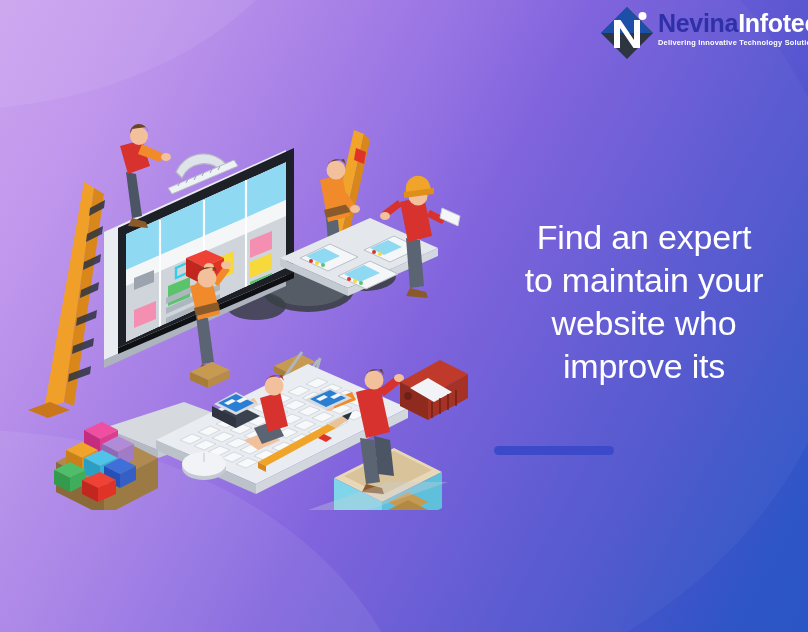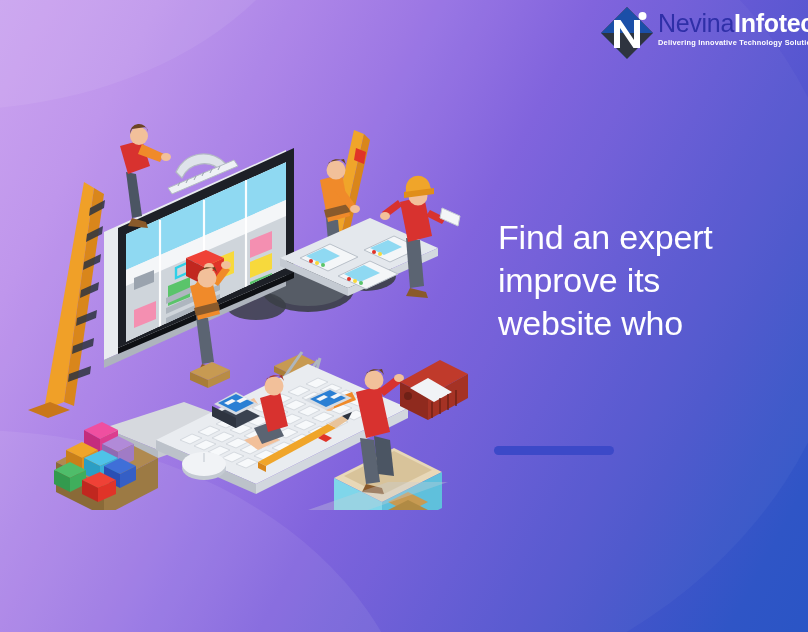--- a/index.html
+++ b/index.html
@@ -36,30 +36,30 @@
   #arc-soft   { width:1100px; height:900px; left:-250px; top:-180px;
                 background:rgba(255,255,255,0.035); }
 
   
   #logo { position:absolute; left:598px; top:2px; width:206px; height:62px; }
   #logo-mark { position:absolute; left:0px; top:2px; width:58px; height:58px; }
   #logo-text-wrap { position:absolute; left:60px; top:8px; width:146px; }
   #logo-title {
     font-size:25px; line-height:27px; letter-spacing:-0.3px; white-space:nowrap;
   }
-  #logo-title .w1 { color:#2f2fa8; font-weight:400; }
+  #logo-title .w1 { color:#2f2fa8; font-weight:700; }
   #logo-title .w2 { color:#ffffff; font-weight:700; }
   #logo-tagline {
     font-size:7.4px; color:#ffffff; letter-spacing:0.22px;
     white-space:nowrap; margin-top:1px; font-weight:600;
   }
 
   
   #headline {
-    position:absolute; left:498px; top:216px; width:292px;
+    position:absolute; left:498px; top:216px; width:292px;text-align:center;
   }
   #headline .hl-line {
     color:#ffffff; font-size:34px; line-height:43px;
     font-weight:400; letter-spacing:-0.2px; white-space:nowrap;
   }
   #accent-bar {
     position:absolute; left:494px; top:446px;
     width:120px; height:9px; border-radius:5px;
     background:#3c49c8;
   }
@@ -96,22 +96,23 @@
     <div id="logo-text-wrap">
       <div id="logo-title">
         <span class="w1">Nevina</span><span class="w2">Infotech</span>
       </div>
       <div id="logo-tagline">Delivering Innovative Technology Solutions</div>
     </div>
   </div>
 
   <div id="headline">
     <div class="hl-line">Find an expert</div>
+    <div class="hl-line">to maintain your</div>
+    <div class="hl-line">website who</div>
     <div class="hl-line">improve its</div>
-    <div class="hl-line">website who</div>
   </div>
   <div id="accent-bar"></div>
 
   <div id="illustration">
     <svg viewBox="0 0 480 400" width="480" height="400">
 
       <ellipse cx="300" cy="180" rx="46" ry="22" fill="#3b3f46" opacity="0.9"></ellipse>
       <ellipse cx="300" cy="178" rx="40" ry="18" fill="#565c66"></ellipse>
       <ellipse cx="358" cy="166" rx="30" ry="15" fill="#3b3f46" opacity="0.9"></ellipse>
       <ellipse cx="358" cy="164" rx="25" ry="11" fill="#565c66"></ellipse>

